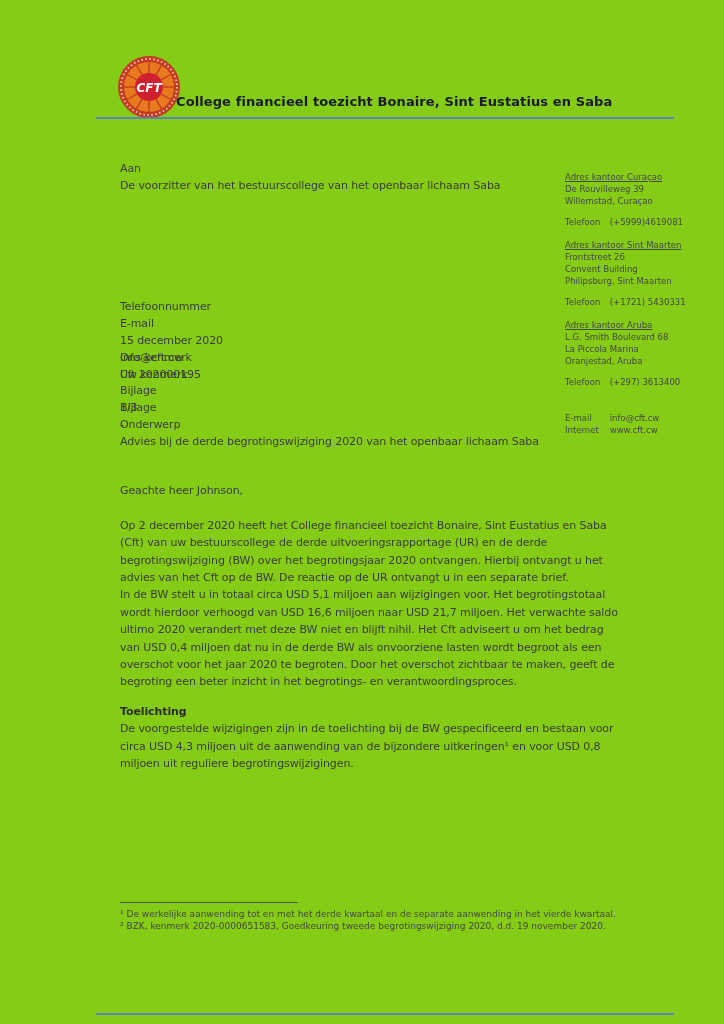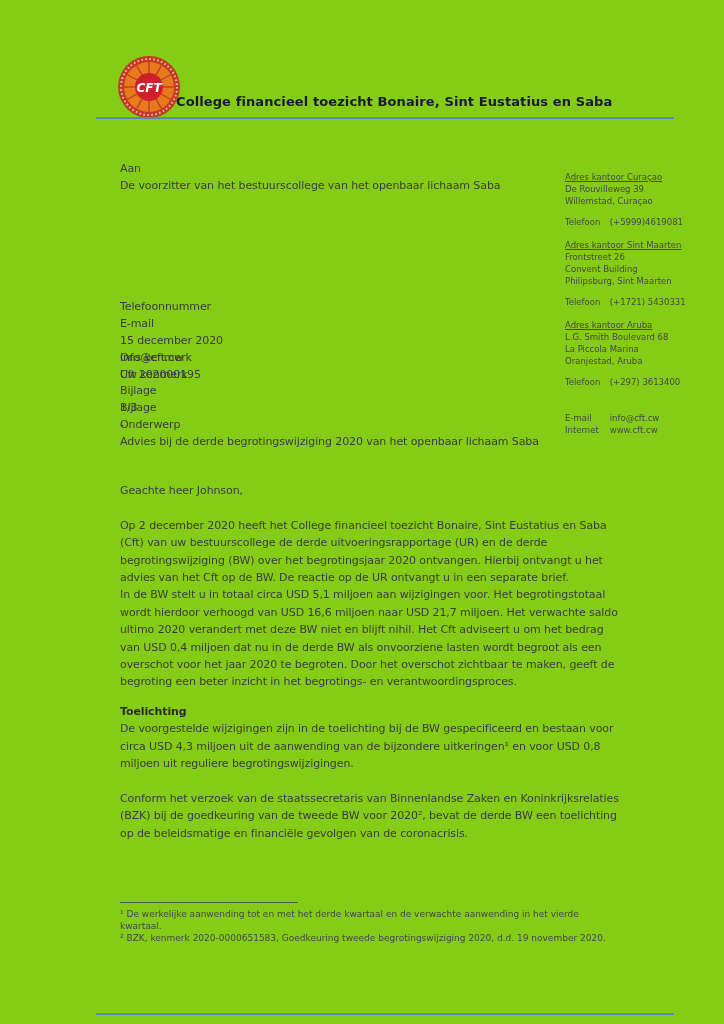--- a/index.html
+++ b/index.html
@@ -183,24 +183,23 @@
       </div>
     <div class="mrow subject-row">Advies bij de derde begrotingswijziging 2020 van het openbaar lichaam Saba</div>
   </div>
 
   <div class="body-text">
     <p>Geachte heer Johnson,</p>
     <p class="gap">Op 2 december 2020 heeft het College financieel toezicht Bonaire, Sint Eustatius en Saba (Cft) van uw bestuurscollege de derde uitvoeringsrapportage (UR) en de derde begrotingswijziging (BW) over het begrotingsjaar 2020 ontvangen. Hierbij ontvangt u het advies van het Cft op de BW. De reactie op de UR ontvangt u in een separate brief.</p>
     <p>In de BW stelt u in totaal circa USD 5,1 miljoen aan wijzigingen voor. Het begrotingstotaal wordt hierdoor verhoogd van USD 16,6 miljoen naar USD 21,7 miljoen. Het verwachte saldo ultimo 2020 verandert met deze BW niet en blijft nihil. Het Cft adviseert u om het bedrag van USD 0,4 miljoen dat nu in de derde BW als onvoorziene lasten wordt begroot als een overschot voor het jaar 2020 te begroten. Door het overschot zichtbaar te maken, geeft de begroting een beter inzicht in het begrotings- en verantwoordingsproces.</p>
     <p class="sec-heading">Toelichting</p>
     <p>De voorgestelde wijzigingen zijn in de toelichting bij de BW gespecificeerd en bestaan voor circa USD 4,3 miljoen uit de aanwending van de bijzondere uitkeringen¹ en voor USD 0,8 miljoen uit reguliere begrotingswijzigingen.</p>
-    <p class="gap">Conform het verzoek van de staatssecretaris van Binnenlandse Zaken en Koninkrijksrelaties (BZK) bij de goedkeuring van de tweede BW voor 2020², bevat de derde BW een toelichting op de beleidsmatige en financiële gevolgen van de coronacrisis.</p>
   </div>
 
   <div class="footnotes">
     <div class="footnote-rule"></div>
-    <p>¹ De werkelijke aanwending tot en met het derde kwartaal en de verwachte aanwending in het vierde kwartaal.</p>
+    <p>¹ De werkelijke aanwending tot en met het derde kwartaal en de separate aanwending in het vierde kwartaal.</p>
     <p>² BZK, kenmerk 2020-0000651583, Goedkeuring tweede begrotingswijziging 2020, d.d. 19 november 2020.</p>
   </div>
 
   <div class="footer-rule"></div>
 
 </div>
 
 </body></html>

